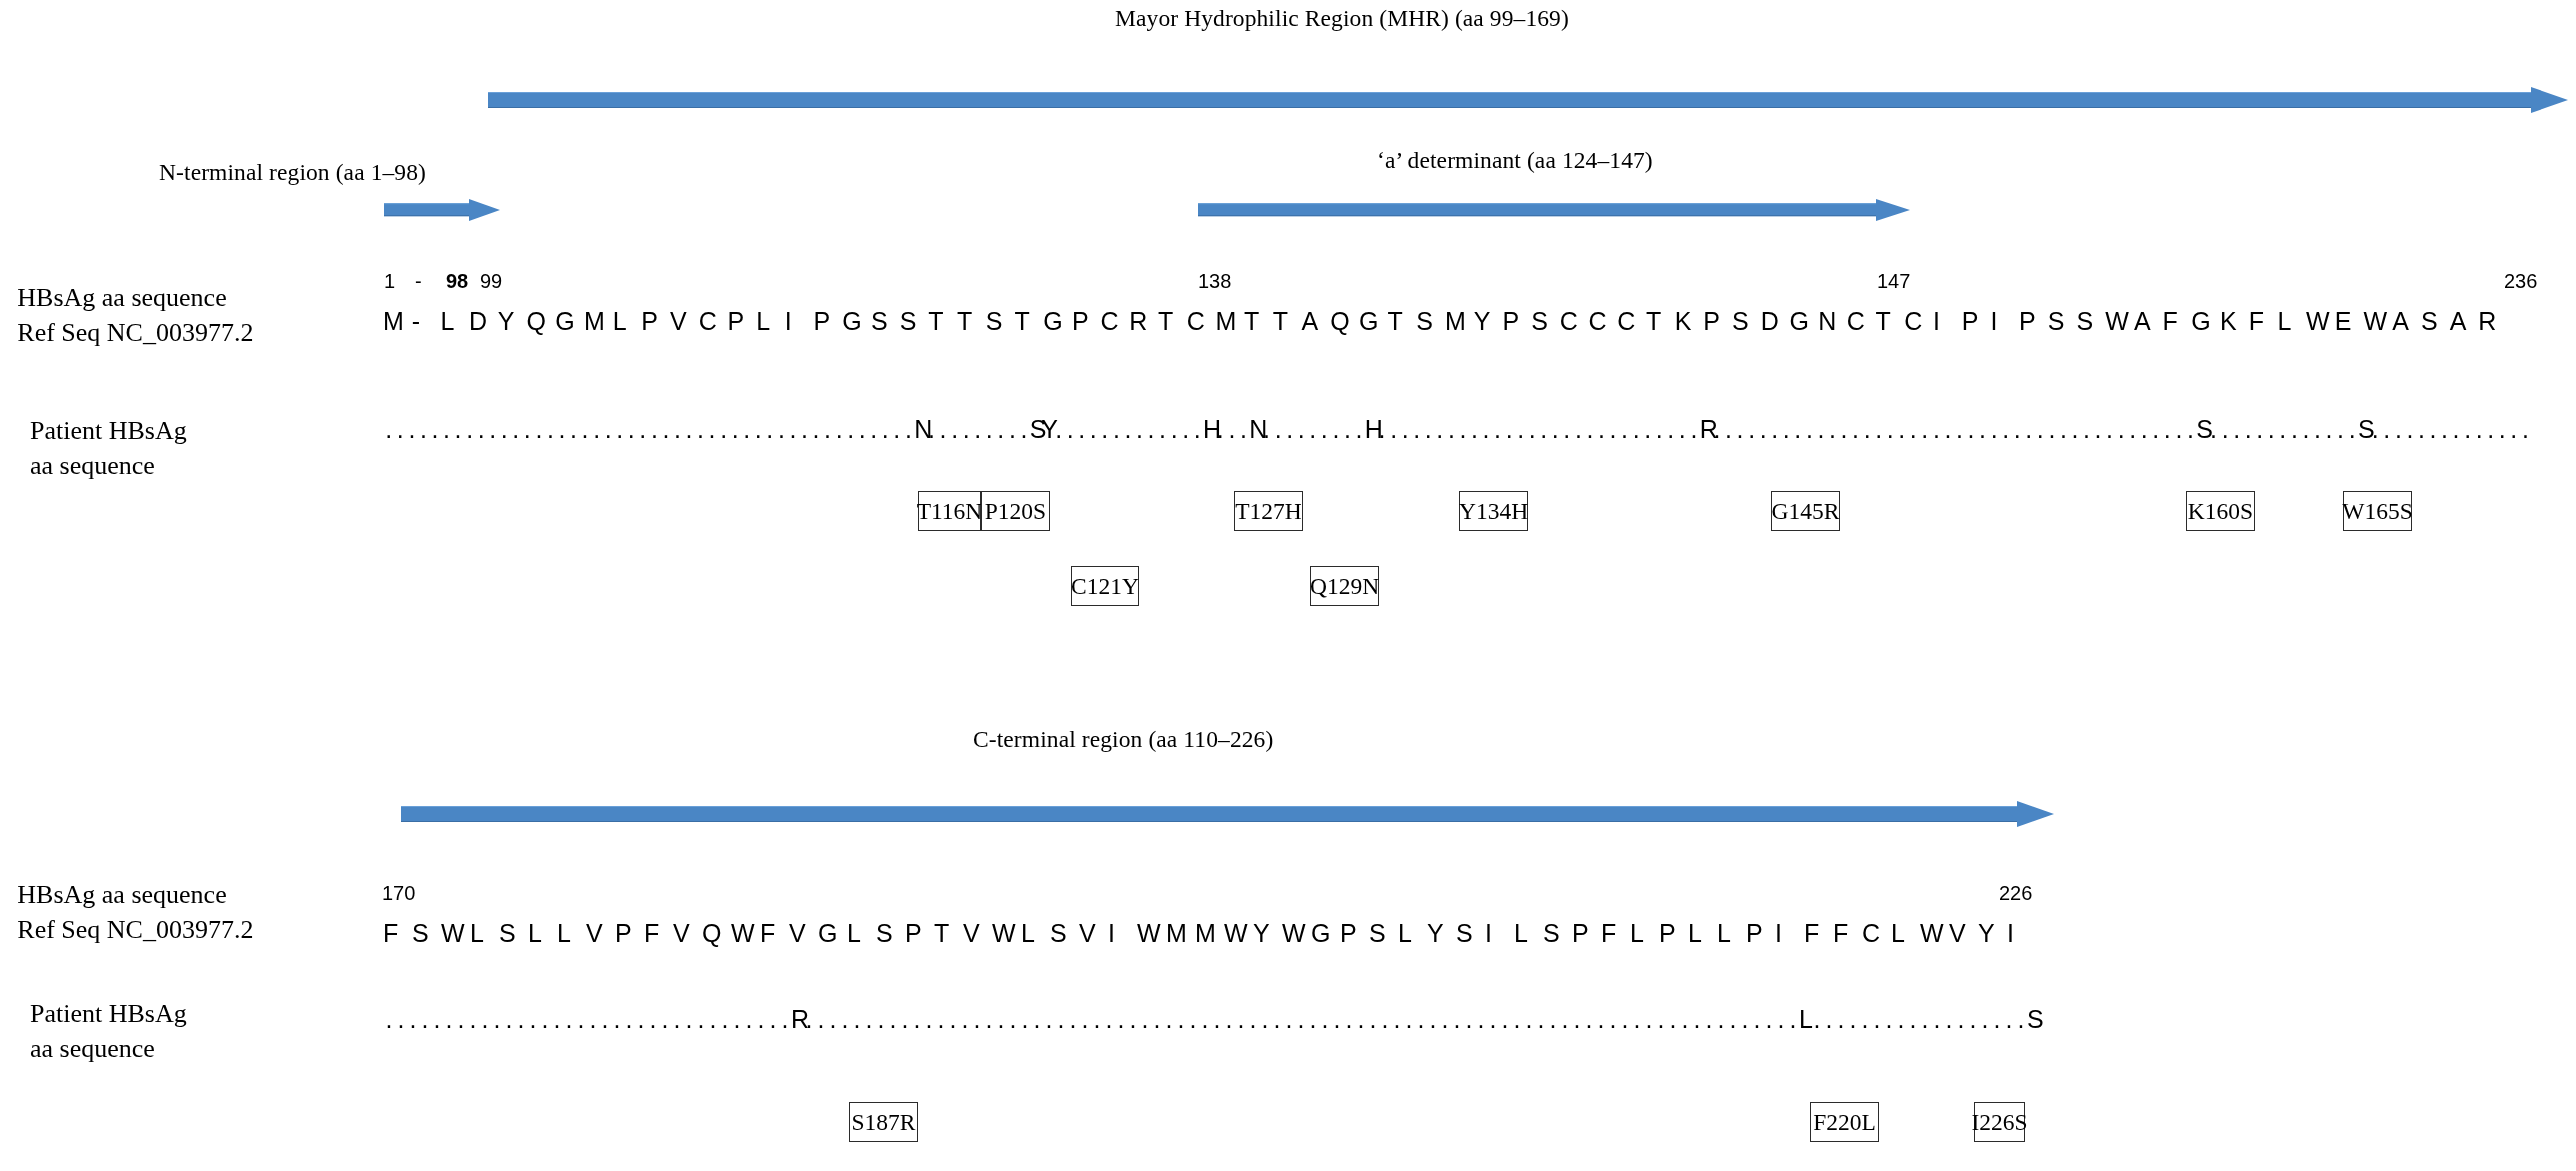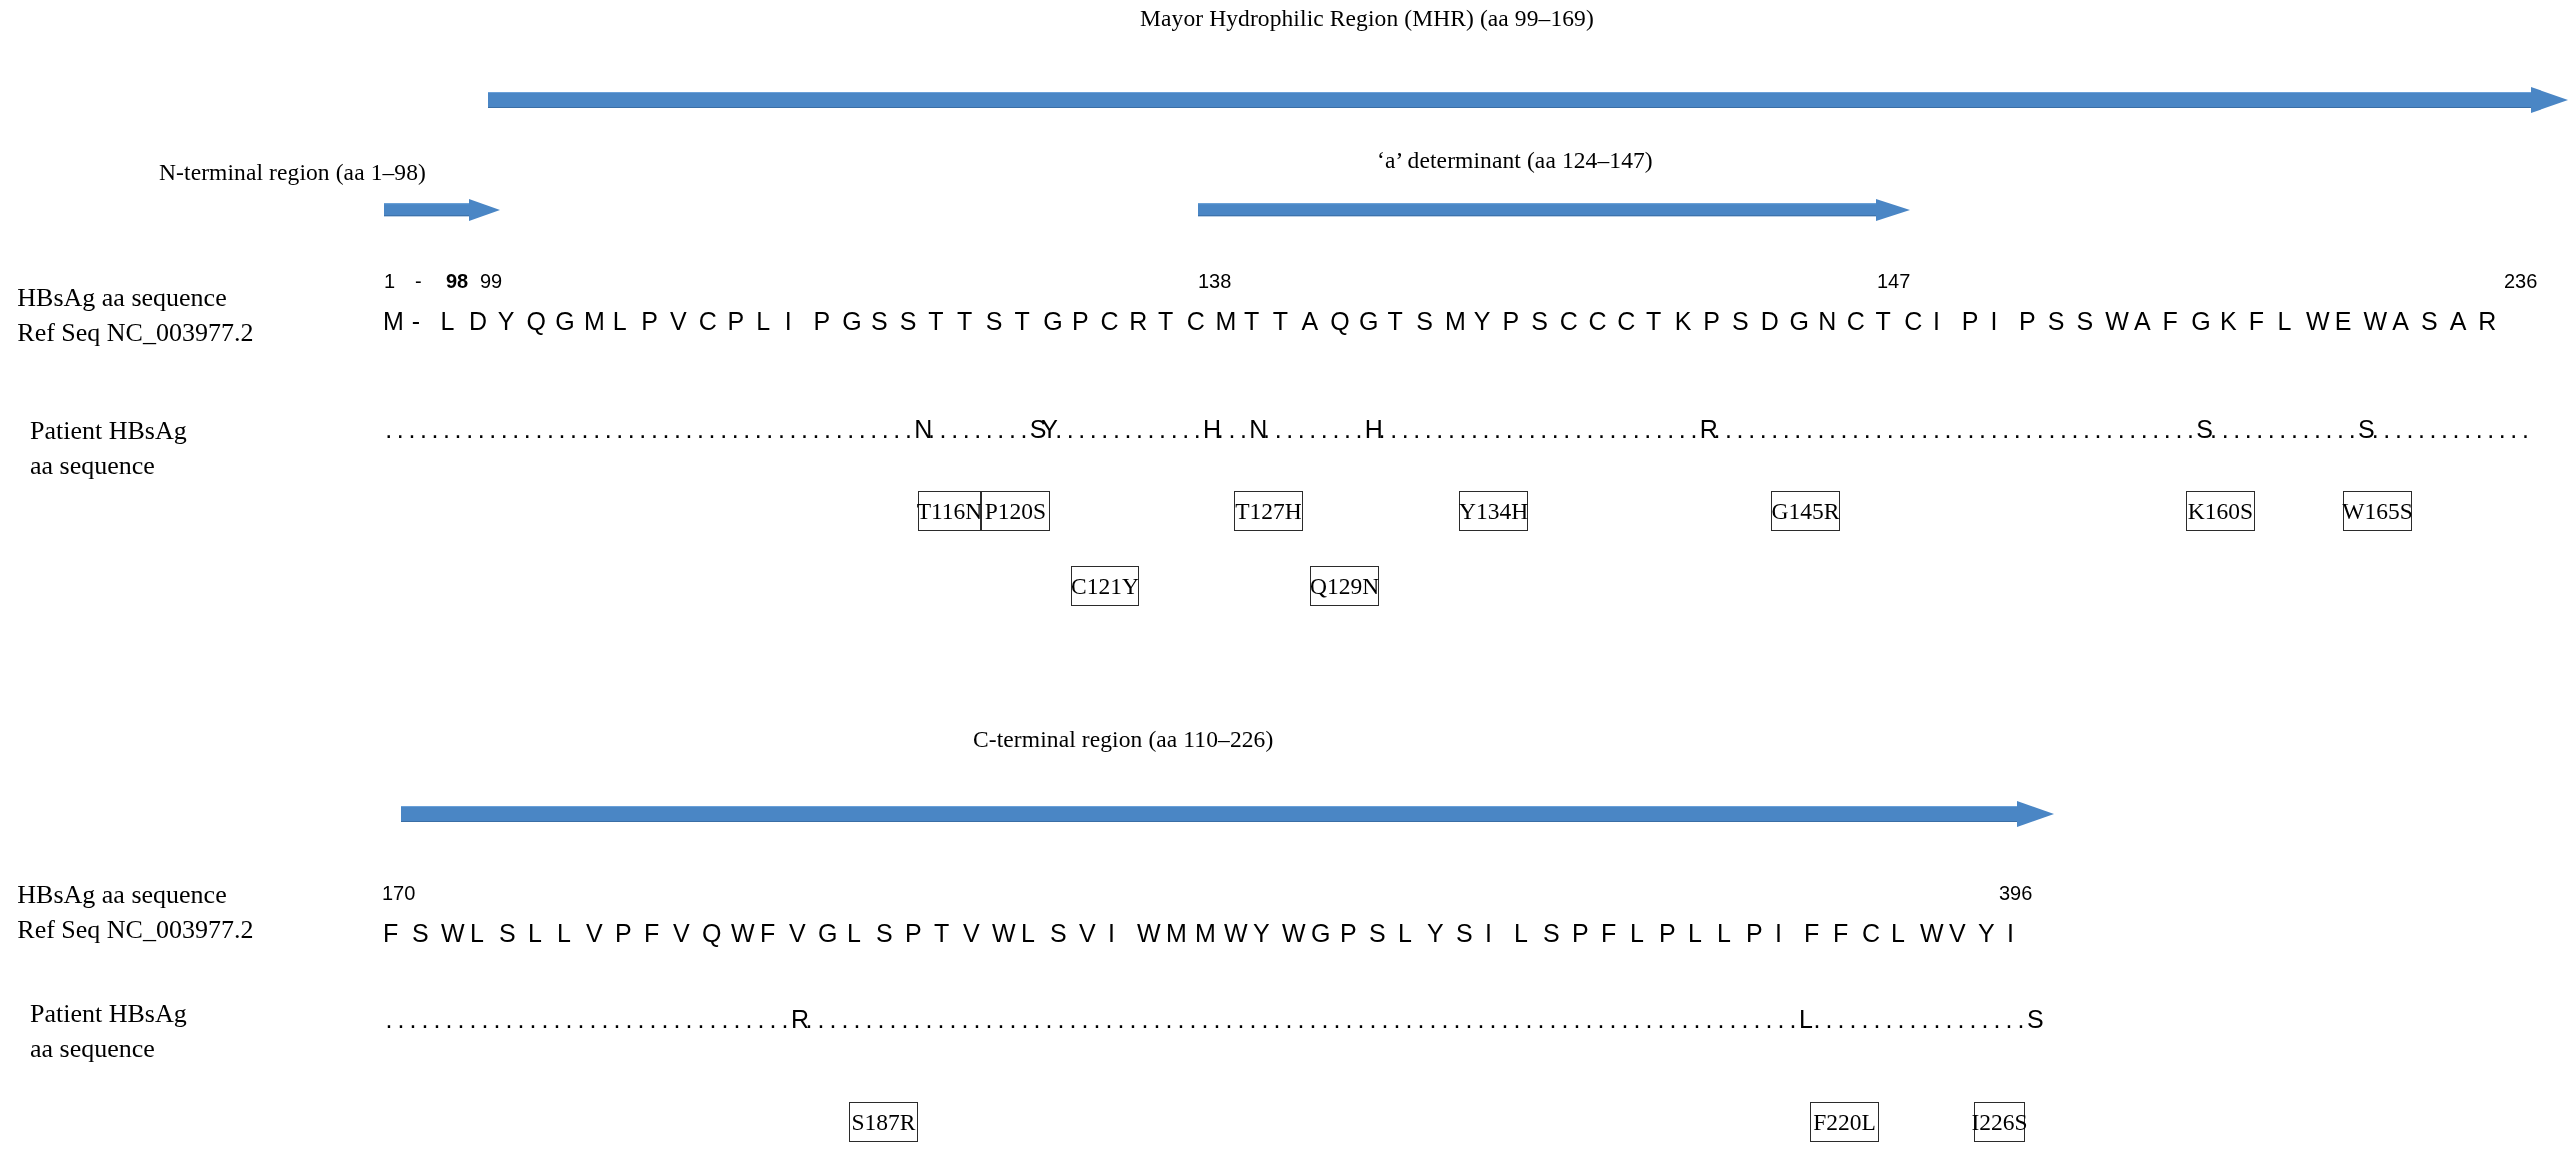--- a/index.html
+++ b/index.html
@@ -87,21 +87,21 @@
     align-items: center;
     justify-content: center;
     box-sizing: border-box;
     height: 40px;
     white-space: nowrap;
   }
 </style>
 </head>
 <body>
 
-<div class="abs region-caption" style="left:1115px; top:5px;margin-left:25px;">Mayor Hydrophilic Region (MHR)  (aa 99–169)</div>
+<div class="abs region-caption" style="left:1115px; top:5px;">Mayor Hydrophilic Region (MHR)  (aa 99–169)</div>
 
 <div class="arrow-wrap" style="left:488px; top:86px; width:2081px; height:27px;">
   <div class="arrow-shaft" style="width:2044px; height:16px;"></div>
   <div class="arrow-head" style="left:2043px; border-width:13.6px 0 13.6px 37px;"></div>
 </div>
 
 <div class="abs region-caption" style="left:159px; top:159px;">N-terminal region (aa 1–98)</div>
 
 <div class="arrow-wrap" style="left:384px; top:196px; width:117px; height:27px;">
   <div class="arrow-shaft" style="width:86px; height:13.6px;"></div>
@@ -157,21 +157,21 @@
   <div class="arrow-shaft" style="width:1618px; height:16px;"></div>
   <div class="arrow-head" style="left:1616px; border-width:13.6px 0 13.6px 37px;"></div>
 </div>
 
 <div class="abs row-label" style="left:17.3px; top:878px;">
   <div>HBsAg  aa sequence</div>
   <div>Ref  Seq NC_003977.2</div>
 </div>
 
 <div class="abs pos-num" style="left:382px; top:882px;">170</div>
-<div class="abs pos-num" style="left:1999px; top:882px;">396</div>
+<div class="abs pos-num" style="left:1999px; top:882px;">226</div>
 
 <div class="abs seq" id="bot-ref-seq" style="left: 383px; top: 919px; width: 1667px; display: flex;"><span style="width: 29px;">F</span><span style="width: 29px;">S</span><span style="width: 29px;">W</span><span style="width: 29px;">L</span><span style="width: 29px;">S</span><span style="width: 29px;">L</span><span style="width: 29px;">L</span><span style="width: 29px;">V</span><span style="width: 29px;">P</span><span style="width: 29px;">F</span><span style="width: 29px;">V</span><span style="width: 29px;">Q</span><span style="width: 29px;">W</span><span style="width: 29px;">F</span><span style="width: 29px;">V</span><span style="width: 29px;">G</span><span style="width: 29px;">L</span><span style="width: 29px;">S</span><span style="width: 29px;">P</span><span style="width: 29px;">T</span><span style="width: 29px;">V</span><span style="width: 29px;">W</span><span style="width: 29px;">L</span><span style="width: 29px;">S</span><span style="width: 29px;">V</span><span style="width: 29px;">I</span><span style="width: 29px;">W</span><span style="width: 29px;">M</span><span style="width: 29px;">M</span><span style="width: 29px;">W</span><span style="width: 29px;">Y</span><span style="width: 29px;">W</span><span style="width: 29px;">G</span><span style="width: 29px;">P</span><span style="width: 29px;">S</span><span style="width: 29px;">L</span><span style="width: 29px;">Y</span><span style="width: 29px;">S</span><span style="width: 29px;">I</span><span style="width: 29px;">L</span><span style="width: 29px;">S</span><span style="width: 29px;">P</span><span style="width: 29px;">F</span><span style="width: 29px;">L</span><span style="width: 29px;">P</span><span style="width: 29px;">L</span><span style="width: 29px;">L</span><span style="width: 29px;">P</span><span style="width: 29px;">I</span><span style="width: 29px;">F</span><span style="width: 29px;">F</span><span style="width: 29px;">C</span><span style="width: 29px;">L</span><span style="width: 29px;">W</span><span style="width: 29px;">V</span><span style="width: 29px;">Y</span><span style="width: 29px;">I</span></div>
 
 <div class="abs row-label" style="left:30px; top:997px;">
   <div>Patient  HBsAg</div>
   <div>aa sequence</div>
 </div>
 
 <div class="abs patient" id="bot-pat-seq" style="left: 383px; top: 1005px; width: 1667px; display: flex;"><span style="width: 12px;">.</span><span style="width: 12px;">.</span><span style="width: 12px;">.</span><span style="width: 12px;">.</span><span style="width: 12px;">.</span><span style="width: 12px;">.</span><span style="width: 12px;">.</span><span style="width: 12px;">.</span><span style="width: 12px;">.</span><span style="width: 12px;">.</span><span style="width: 12px;">.</span><span style="width: 12px;">.</span><span style="width: 12px;">.</span><span style="width: 12px;">.</span><span style="width: 12px;">.</span><span style="width: 12px;">.</span><span style="width: 12px;">.</span><span style="width: 12px;">.</span><span style="width: 12px;">.</span><span style="width: 12px;">.</span><span style="width: 12px;">.</span><span style="width: 12px;">.</span><span style="width: 12px;">.</span><span style="width: 12px;">.</span><span style="width: 12px;">.</span><span style="width: 12px;">.</span><span style="width: 12px;">.</span><span style="width: 12px;">.</span><span style="width: 12px;">.</span><span style="width: 12px;">.</span><span style="width: 12px;">.</span><span style="width: 12px;">.</span><span style="width: 12px;">.</span><span style="width: 12px;">.</span><span style="width: 12px;">R</span><span style="width: 12px;">.</span><span style="width: 12px;">.</span><span style="width: 12px;">.</span><span style="width: 12px;">.</span><span style="width: 12px;">.</span><span style="width: 12px;">.</span><span style="width: 12px;">.</span><span style="width: 12px;">.</span><span style="width: 12px;">.</span><span style="width: 12px;">.</span><span style="width: 12px;">.</span><span style="width: 12px;">.</span><span style="width: 12px;">.</span><span style="width: 12px;">.</span><span style="width: 12px;">.</span><span style="width: 12px;">.</span><span style="width: 12px;">.</span><span style="width: 12px;">.</span><span style="width: 12px;">.</span><span style="width: 12px;">.</span><span style="width: 12px;">.</span><span style="width: 12px;">.</span><span style="width: 12px;">.</span><span style="width: 12px;">.</span><span style="width: 12px;">.</span><span style="width: 12px;">.</span><span style="width: 12px;">.</span><span style="width: 12px;">.</span><span style="width: 12px;">.</span><span style="width: 12px;">.</span><span style="width: 12px;">.</span><span style="width: 12px;">.</span><span style="width: 12px;">.</span><span style="width: 12px;">.</span><span style="width: 12px;">.</span><span style="width: 12px;">.</span><span style="width: 12px;">.</span><span style="width: 12px;">.</span><span style="width: 12px;">.</span><span style="width: 12px;">.</span><span style="width: 12px;">.</span><span style="width: 12px;">.</span><span style="width: 12px;">.</span><span style="width: 12px;">.</span><span style="width: 12px;">.</span><span style="width: 12px;">.</span><span style="width: 12px;">.</span><span style="width: 12px;">.</span><span style="width: 12px;">.</span><span style="width: 12px;">.</span><span style="width: 12px;">.</span><span style="width: 12px;">.</span><span style="width: 12px;">.</span><span style="width: 12px;">.</span><span style="width: 12px;">.</span><span style="width: 12px;">.</span><span style="width: 12px;">.</span><span style="width: 12px;">.</span><span style="width: 12px;">.</span><span style="width: 12px;">.</span><span style="width: 12px;">.</span><span style="width: 12px;">.</span><span style="width: 12px;">.</span><span style="width: 12px;">.</span><span style="width: 12px;">.</span><span style="width: 12px;">.</span><span style="width: 12px;">.</span><span style="width: 12px;">.</span><span style="width: 12px;">.</span><span style="width: 12px;">.</span><span style="width: 12px;">.</span><span style="width: 12px;">.</span><span style="width: 12px;">.</span><span style="width: 12px;">.</span><span style="width: 12px;">.</span><span style="width: 12px;">.</span><span style="width: 12px;">.</span><span style="width: 12px;">.</span><span style="width: 12px;">.</span><span style="width: 12px;">.</span><span style="width: 12px;">.</span><span style="width: 12px;">.</span><span style="width: 12px;">.</span><span style="width: 12px;">L</span><span style="width: 12px;">.</span><span style="width: 12px;">.</span><span style="width: 12px;">.</span><span style="width: 12px;">.</span><span style="width: 12px;">.</span><span style="width: 12px;">.</span><span style="width: 12px;">.</span><span style="width: 12px;">.</span><span style="width: 12px;">.</span><span style="width: 12px;">.</span><span style="width: 12px;">.</span><span style="width: 12px;">.</span><span style="width: 12px;">.</span><span style="width: 12px;">.</span><span style="width: 12px;">.</span><span style="width: 12px;">.</span><span style="width: 12px;">.</span><span style="width: 12px;">.</span><span style="width: 12px;">S</span></div>
 

